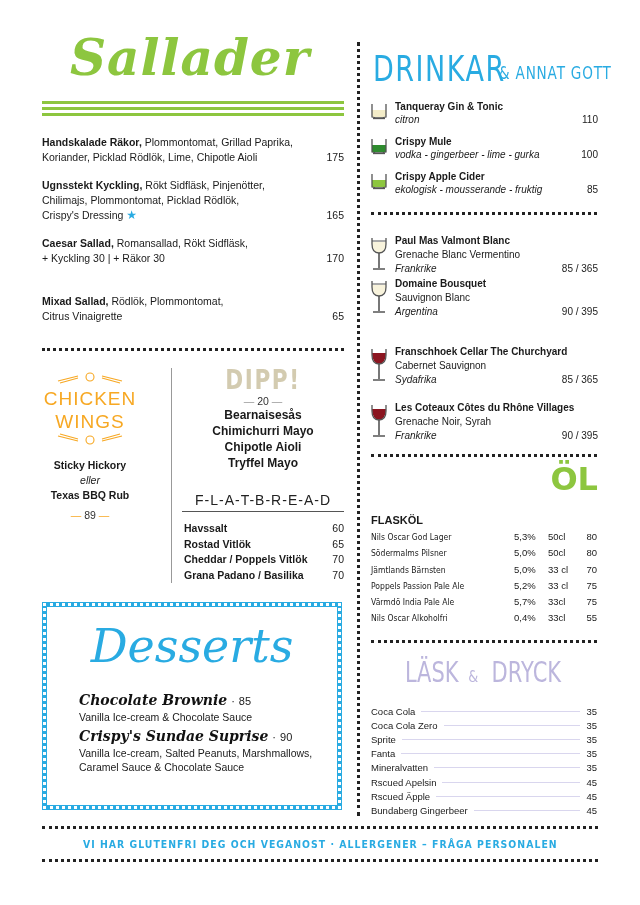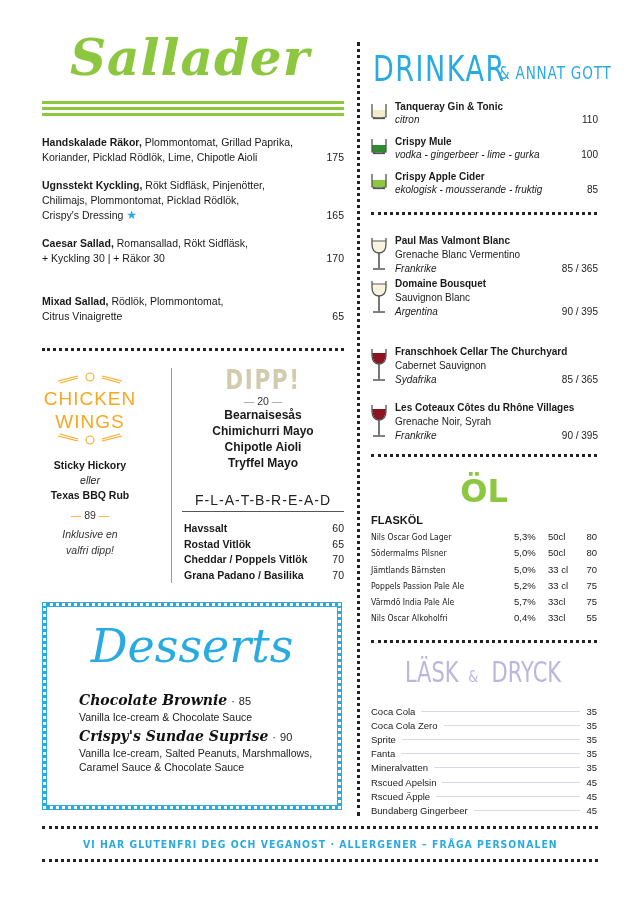--- a/index.html
+++ b/index.html
@@ -72,21 +72,21 @@
   .drink .name { font-weight: bold; }
   .drink .sub { font-style: italic; }
 
   .wine { left: 370px; width: 228px; font-size: 10px; line-height: 14px; }
   .wine .icon { position: absolute; left: 0; top: 2px; }
   .wine .body { margin-left: 25px; }
   .wine .name { font-weight: bold; }
   .wine .origin { font-style: italic; }
   .wine .row { display: flex; justify-content: space-between; }
 
-  .ol-title { left: 370px; top: 472px; width: 228px; text-align: center; font-family: "DejaVu Sans", sans-serif; font-weight: bold; font-size: 32px; color: #8dc63f; }
+  .ol-title { left: 370px; top: 460px; width: 228px; text-align: right; font-family: "DejaVu Sans", sans-serif; font-weight: bold; font-size: 32px; color: #8dc63f; }
   .beer { left: 371px; top: 514px; width: 226px; font-size: 9.5px; }
   .beer .hdr { font-weight: bold; font-size: 11px; margin-bottom: 3px; }
   .beer .row { display: grid; grid-template-columns: 143px 34px 30px 19px; line-height: 16.3px; }
   .beer .row span:first-child { font-family: "DejaVu Sans", sans-serif; font-size: 8.5px; transform: scaleX(0.9); transform-origin: left center; white-space: nowrap; }
   .beer .row span:last-child { text-align: right; }
 
   .lask-title { left: 370px; top: 656px; width: 228px; text-align: center; font-family: "DejaVu Sans", sans-serif; color: #bcb6dd; }
   .lask-title .big { font-size: 28px; display: inline-block; transform: scaleX(0.75); }
   .lask-title .amp { font-size: 16px; display: inline-block; transform: scaleX(0.8); }
 
@@ -166,24 +166,20 @@
           <path d="M8 3 L28 8 M10 1 L28 6"></path>
           <circle cx="40" cy="7" r="4"></circle>
           <path d="M52 8 L72 3 M52 6 L70 1"></path>
         </g>
       </svg>
   </div>
   <div class="txt" style="margin-top:10px;font-weight:bold;">Sticky Hickory</div>
   <div class="txt" style="font-style:italic;">eller</div>
   <div class="txt" style="font-weight:bold;">Texas BBQ Rub</div>
   <div class="price"><span class="dash">—</span> <span>89</span> <span class="dash">—</span></div>
-  <div class="note">
-      <div>Inklusive en</div>
-      <div>valfri dipp!</div>
-    </div>
 </div>
 
 <div class="abs vsep"></div>
 
 <div class="abs dipp">
   <div class="title">DIPP!</div>
   <div class="price"><span style="color:#999">—</span> <span>20</span> <span style="color:#999">—</span></div>
   <div class="item">Bearnaisesås</div>
   <div class="item">Chimichurri Mayo</div>
   <div class="item">Chipotle Aioli</div>

